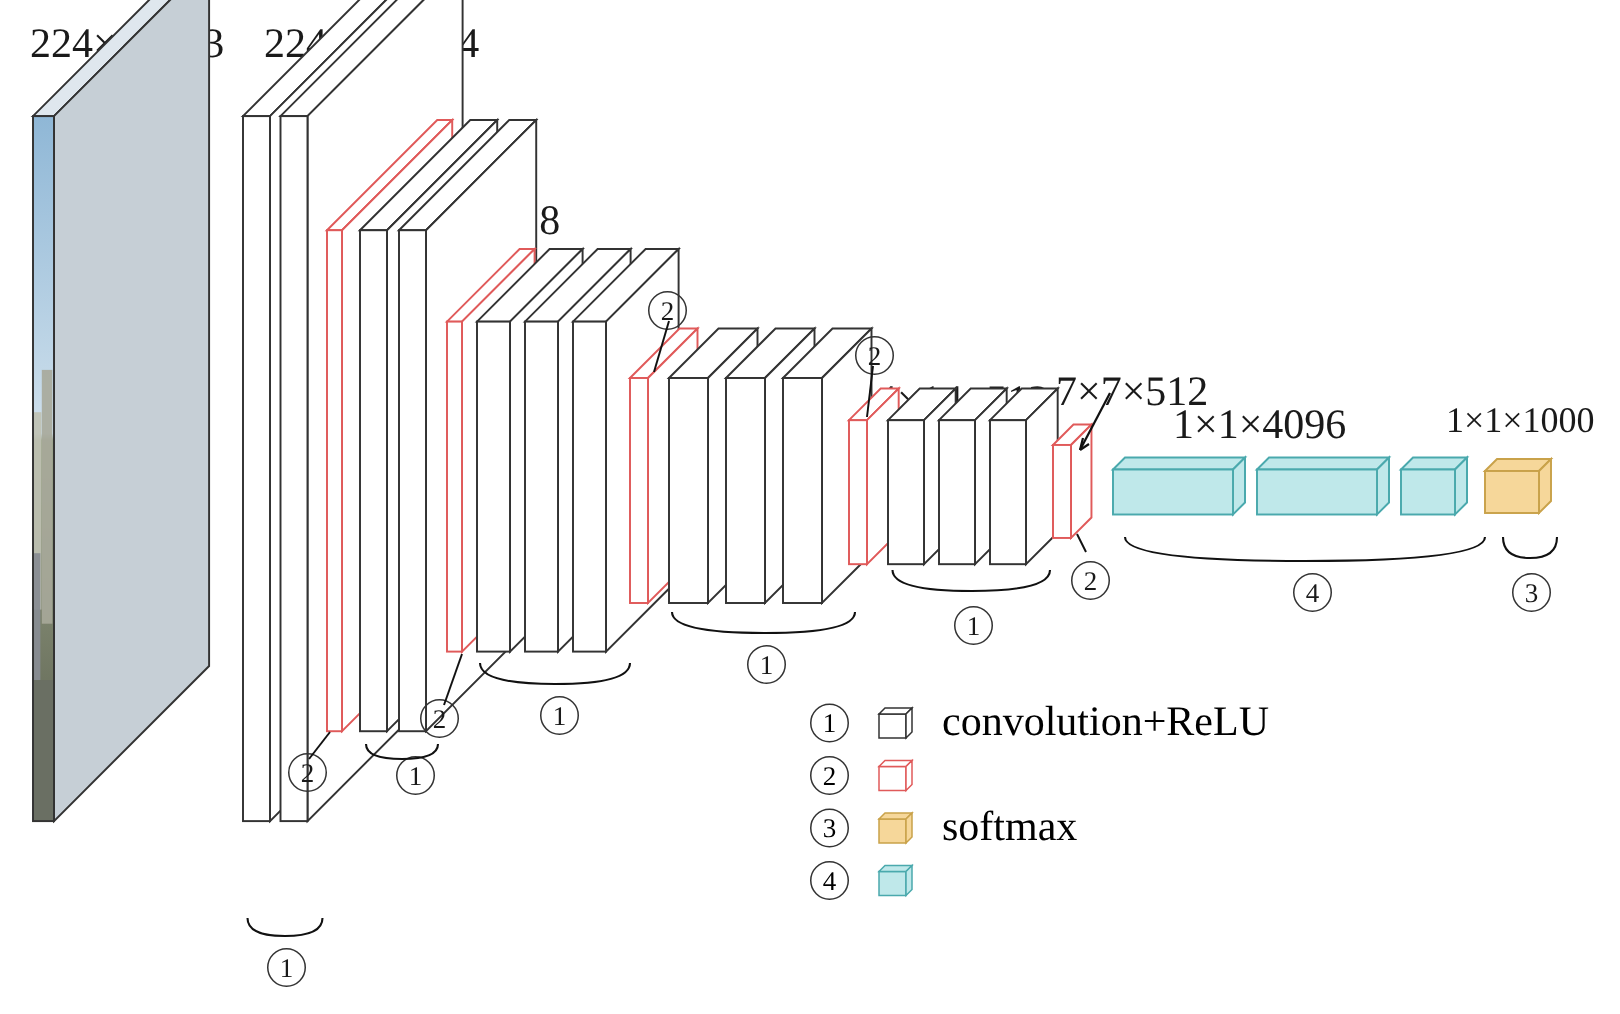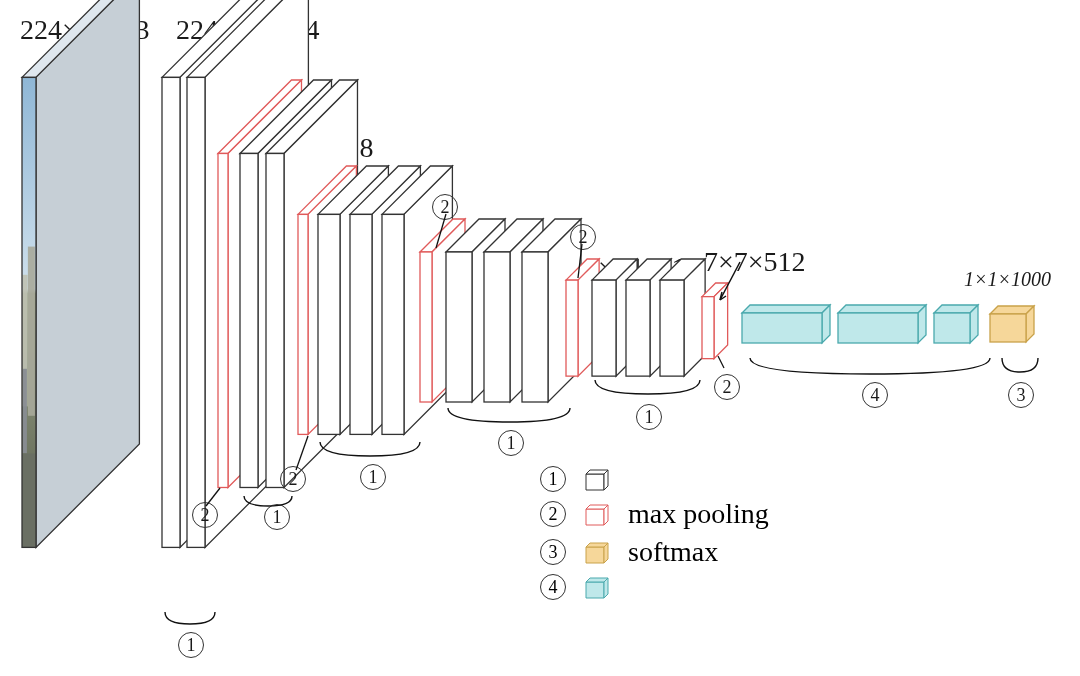--- a/index.html
+++ b/index.html
@@ -68,21 +68,22 @@
 <body>
 <div class="stage">
 
 <div class="label dim-group-label" style="left:20px; top:14px;">224×224×3</div>
 <div class="label dim-group-label" style="left:176px; top:14px;">224×224×64</div>
 <div class="label dim-group-label" style="left:218px; top:132px;">112×112×128</div>
 <div class="label dim-group-label" style="left:310px; top:186px;">56×56×256</div>
 <div class="label dim-group-label" style="left:432px; top:222px;">28×28×512</div>
 <div class="label dim-group-label" style="left:570px; top:252px;">14×14×512</div>
 <div class="label dim-group-label" style="left:704px; top:246px;">7×7×512</div>
-<div class="label dim-group-label" style="left:964px; top:268px;font-size:20px;font-style:italic;">1×1×1000</div>
+<div class="label dim-group-label" style="left:782px; top:268px;">1×1×4096</div>
+<div class="label dim-group-label" style="left:964px; top:268px;font-size:24px;">1×1×1000</div>
 
 <div id="cubes">
       <div class="cube" style="position: absolute; left: 20px; top: -28.4px;">
         <svg width="121.4" height="577.4">
           <polygon points="2,105.4 105.4,2 119.4,2 16,105.4" fill="#dfe7ee" stroke="#333" stroke-width="1.3"></polygon>
           <polygon points="16,105.4 119.4,2 119.4,472 16,575.4" fill="#c6cfd6" stroke="#333" stroke-width="1.3"></polygon>
           <g transform="translate(2,105.4)">
             <clipPath id="clip-input-image">
               <rect width="14" height="470"></rect>
             </clipPath>
@@ -308,31 +309,31 @@
 <div class="legend">
   <div class="legend-row">
     <span class="circled">1</span>
     <span class="legend-cube">
       <svg viewBox="0 0 30 24">
             <polygon points="4,6 22,6 22,22 4,22" fill="#fff" stroke="#333"></polygon>
             <polygon points="4,6 8,2 26,2 22,6" fill="#fff" stroke="#333"></polygon>
             <polygon points="22,6 26,2 26,18 22,22" fill="#fff" stroke="#333"></polygon>
           </svg>
     </span>
+    <span>convolution+ReLU</span>
   </div>
   <div class="legend-row">
     <span class="circled">2</span>
     <span class="legend-cube">
       <svg viewBox="0 0 30 24">
             <polygon points="4,6 22,6 22,22 4,22" fill="#fff" stroke="#e05a5a"></polygon>
             <polygon points="4,6 8,2 26,2 22,6" fill="#fff" stroke="#e05a5a"></polygon>
             <polygon points="22,6 26,2 26,18 22,22" fill="#fff" stroke="#e05a5a"></polygon>
           </svg>
     </span>
-    <span>max pooling</span>
   </div>
   <div class="legend-row">
     <span class="circled">3</span>
     <span class="legend-cube">
       <svg viewBox="0 0 30 24">
             <polygon points="4,6 22,6 22,22 4,22" fill="#f6d79a" stroke="#c9a24a"></polygon>
             <polygon points="4,6 8,2 26,2 22,6" fill="#f6d79a" stroke="#c9a24a"></polygon>
             <polygon points="22,6 26,2 26,18 22,22" fill="#f6d79a" stroke="#c9a24a"></polygon>
           </svg>
     </span>

